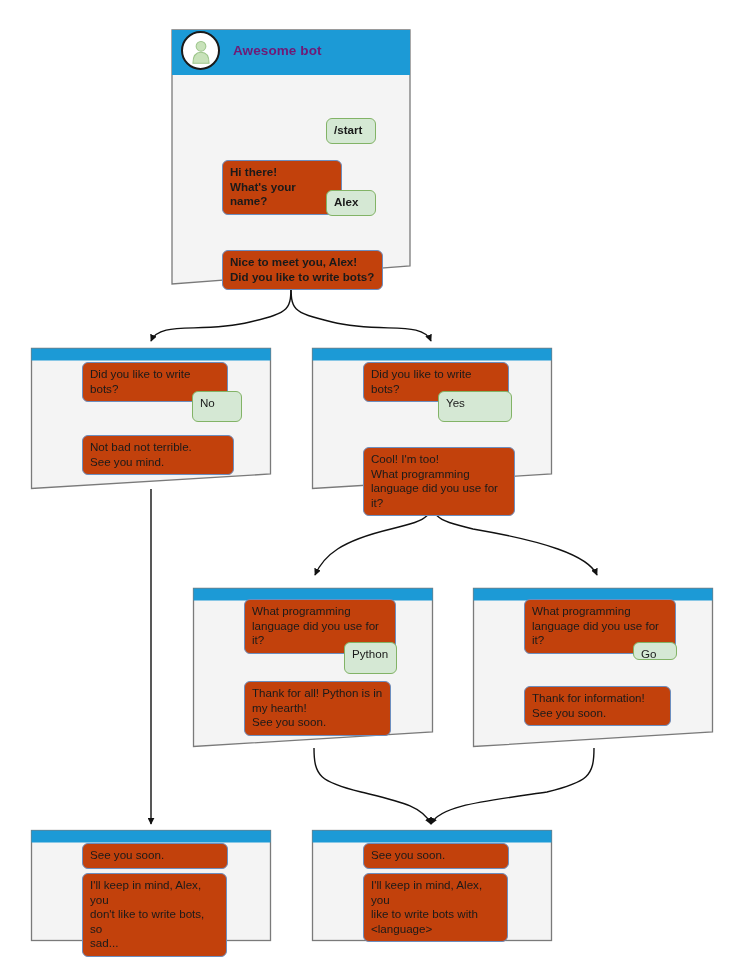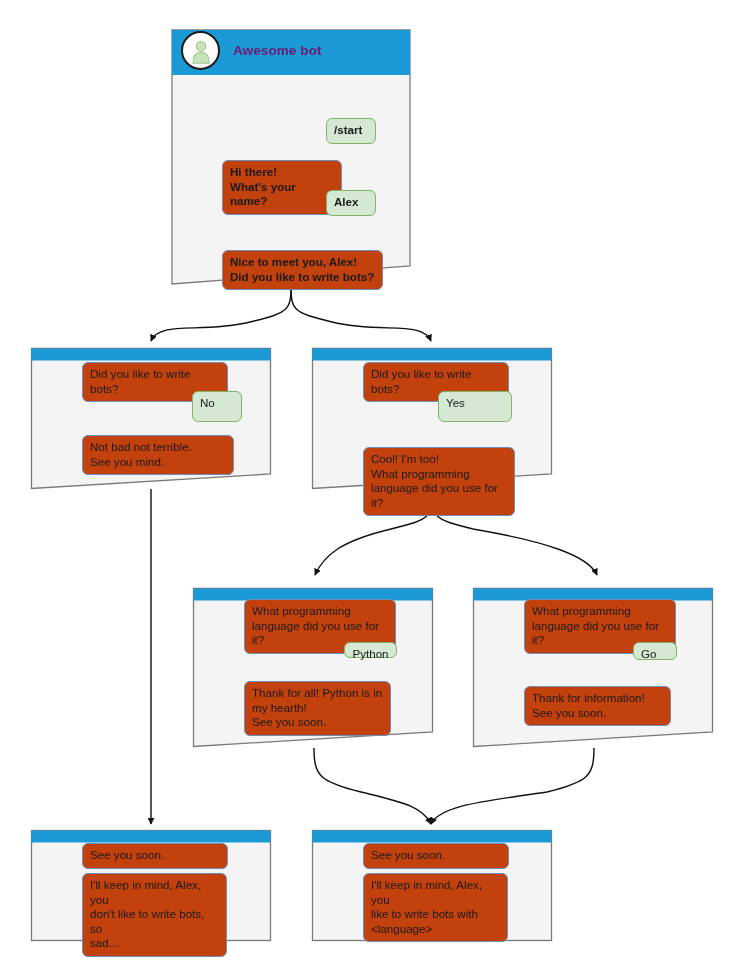--- a/index.html
+++ b/index.html
@@ -186,21 +186,21 @@
 
   <div class="card" style="left:192px; top:587px; width:242px; height:161px;">
     <svg class="card-skin" viewBox="0 0 242 161" preserveAspectRatio="none">
       <polygon points="1.5,1.5 240.5,1.5 240.5,145 1.5,159.5" fill="#f4f4f4" stroke="#7a7a7a" stroke-width="1.3"></polygon>
       <rect x="1.5" y="1.5" width="239" height="12" fill="#1c9ad6"></rect>
     </svg>
     <div class="card-inner">
       <div class="bubbles" style="top:0; height:161px;">
         <div class="bubble bot" style="top:12px; width:152px;">What programming
 language did you use for it?</div>
-        <div class="bubble user" style="top:55px; right:37px; width:53px; height:16px;text-align:center;">Python</div>
+        <div class="bubble user" style="top:55px; right:37px; width:53px; height:32px;">Python</div>
         <div class="bubble bot" style="top:94px; width:147px;">Thank for all! Python is in
 my hearth!
 See you soon.</div>
       </div>
     </div>
   </div>
 
   <div class="card" style="left:472px; top:587px; width:242px; height:161px;">
     <svg class="card-skin" viewBox="0 0 242 161" preserveAspectRatio="none">
       <polygon points="1.5,1.5 240.5,1.5 240.5,145 1.5,159.5" fill="#f4f4f4" stroke="#7a7a7a" stroke-width="1.3"></polygon>

